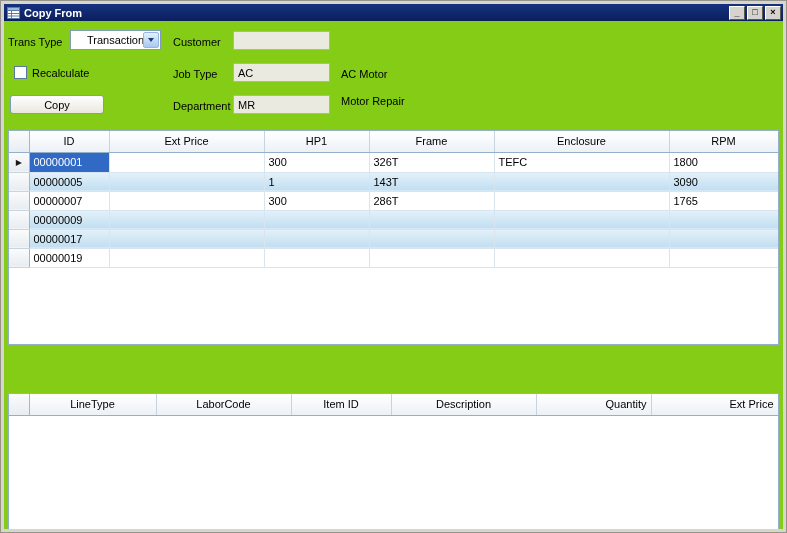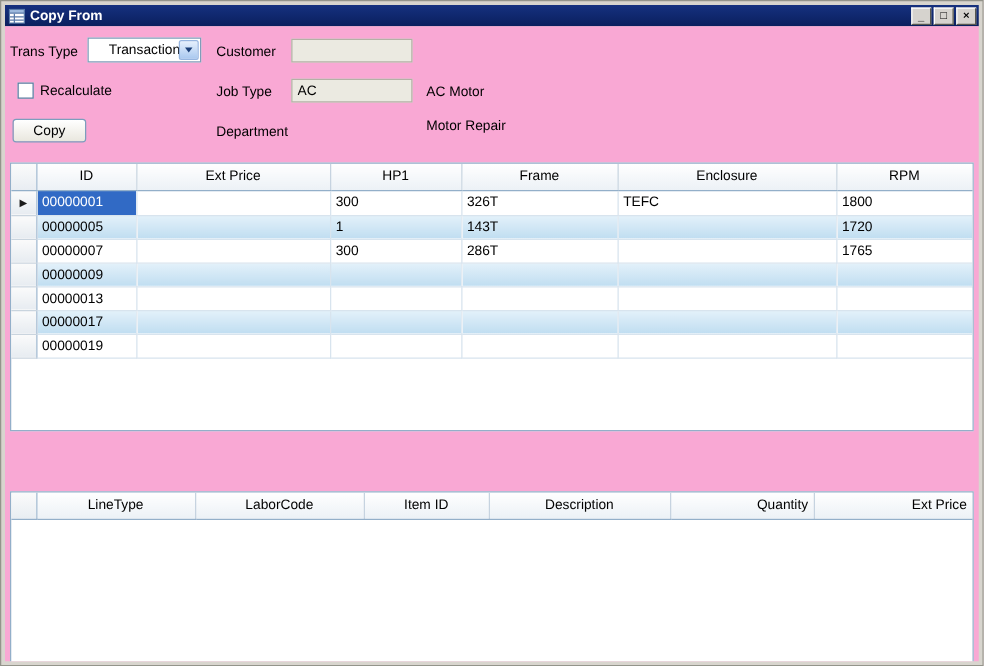--- a/index.html
+++ b/index.html
@@ -34,21 +34,21 @@
     border-color:#ffffff #58584f #58584f #ffffff;
     font-family:"Liberation Sans", sans-serif;
     font-size:9px; font-weight:bold; line-height:11px;
     text-align:center; padding:0; cursor:default; color:#000;
   }
   .winbtn.min { line-height:6px; }
   
   .content {
     position:relative;
     height:508px;
-    background:#f9a8d4;
+    background:#84cc16;
     overflow:hidden;
     padding-left:28px;
   }
   .lbl { position:absolute; white-space:nowrap; }
   
   .combo {
     position:absolute; left:66px; top:9px;
     width:91px; height:20px;
     border:1px solid #7f9db9; background:#fff;
   }
@@ -77,21 +77,21 @@
     position:absolute;
     width:97px; height:19px;
     background:#ebeae1;
     border:1px solid #b4b1a6;
     padding:2px 4px;
     font-family:inherit; font-size:11px; color:#000;
   }
   
   .btn-copy {
     position:absolute; left:6px; top:74px;
-    width:59px; height:19px;
+    width:94px; height:19px;
     background:linear-gradient(#ffffff, #e9e7de);
     border:1px solid #7c9ebd; border-radius:3px;
     font-family:inherit; font-size:11px; color:#000;
   }
   
   .gridbox {
     position:absolute; left:4px;
     width:771px;
     border:1px solid #93afc9;
     background:#fff;
@@ -166,20 +166,21 @@
     <input class="field" style="left: 229px; top: 10px;" readonly="" value="">
 
     <span class="checkbox"></span>
     <span class="lbl" style="left:28px; top:46px;">Recalculate</span>
     <span class="lbl" style="left:169px; top:47px;">Job Type</span>
     <input class="field" style="left: 229px; top: 42px;" readonly="" value="AC">
     <span class="lbl" style="left:337px; top:47px;">AC Motor</span>
 
     <button class="btn-copy">Copy</button>
     <span class="lbl" style="left:169px; top:79px;">Department</span>
+    <input class="field" style="left: 229px; top: 74px;" readonly="" value="MR">
     <span class="lbl" style="left:337px; top:74px;">Motor Repair</span>
 
     <div class="gridbox" id="main-gridbox">
       <table id="main-grid">
         <colgroup>
           <col style="width:20px">
             <col style="width:80px">
             <col style="width:155px">
           <col style="width:105px">
             <col style="width:125px">
@@ -207,43 +208,34 @@
               <td>TEFC</td>
               <td>1800</td>
             </tr>
             <tr class="alt">
               <td class="rowsel"></td>
               <td>00000005</td>
               <td></td>
               <td>1</td>
               <td>143T</td>
               <td></td>
-              <td>1720</td>
+              <td>3090</td>
             </tr>
             <tr>
               <td class="rowsel"></td>
               <td>00000007</td>
               <td></td>
               <td>300</td>
               <td>286T</td>
               <td></td>
               <td>1765</td>
             </tr>
             <tr class="alt">
               <td class="rowsel"></td>
               <td>00000009</td>
-              <td></td>
-              <td></td>
-              <td></td>
-              <td></td>
-              <td></td>
-            </tr>
-            <tr>
-              <td class="rowsel"></td>
-              <td>00000013</td>
               <td></td>
               <td></td>
               <td></td>
               <td></td>
               <td></td>
             </tr>
             <tr class="alt">
               <td class="rowsel"></td>
               <td>00000017</td>
               <td></td>

